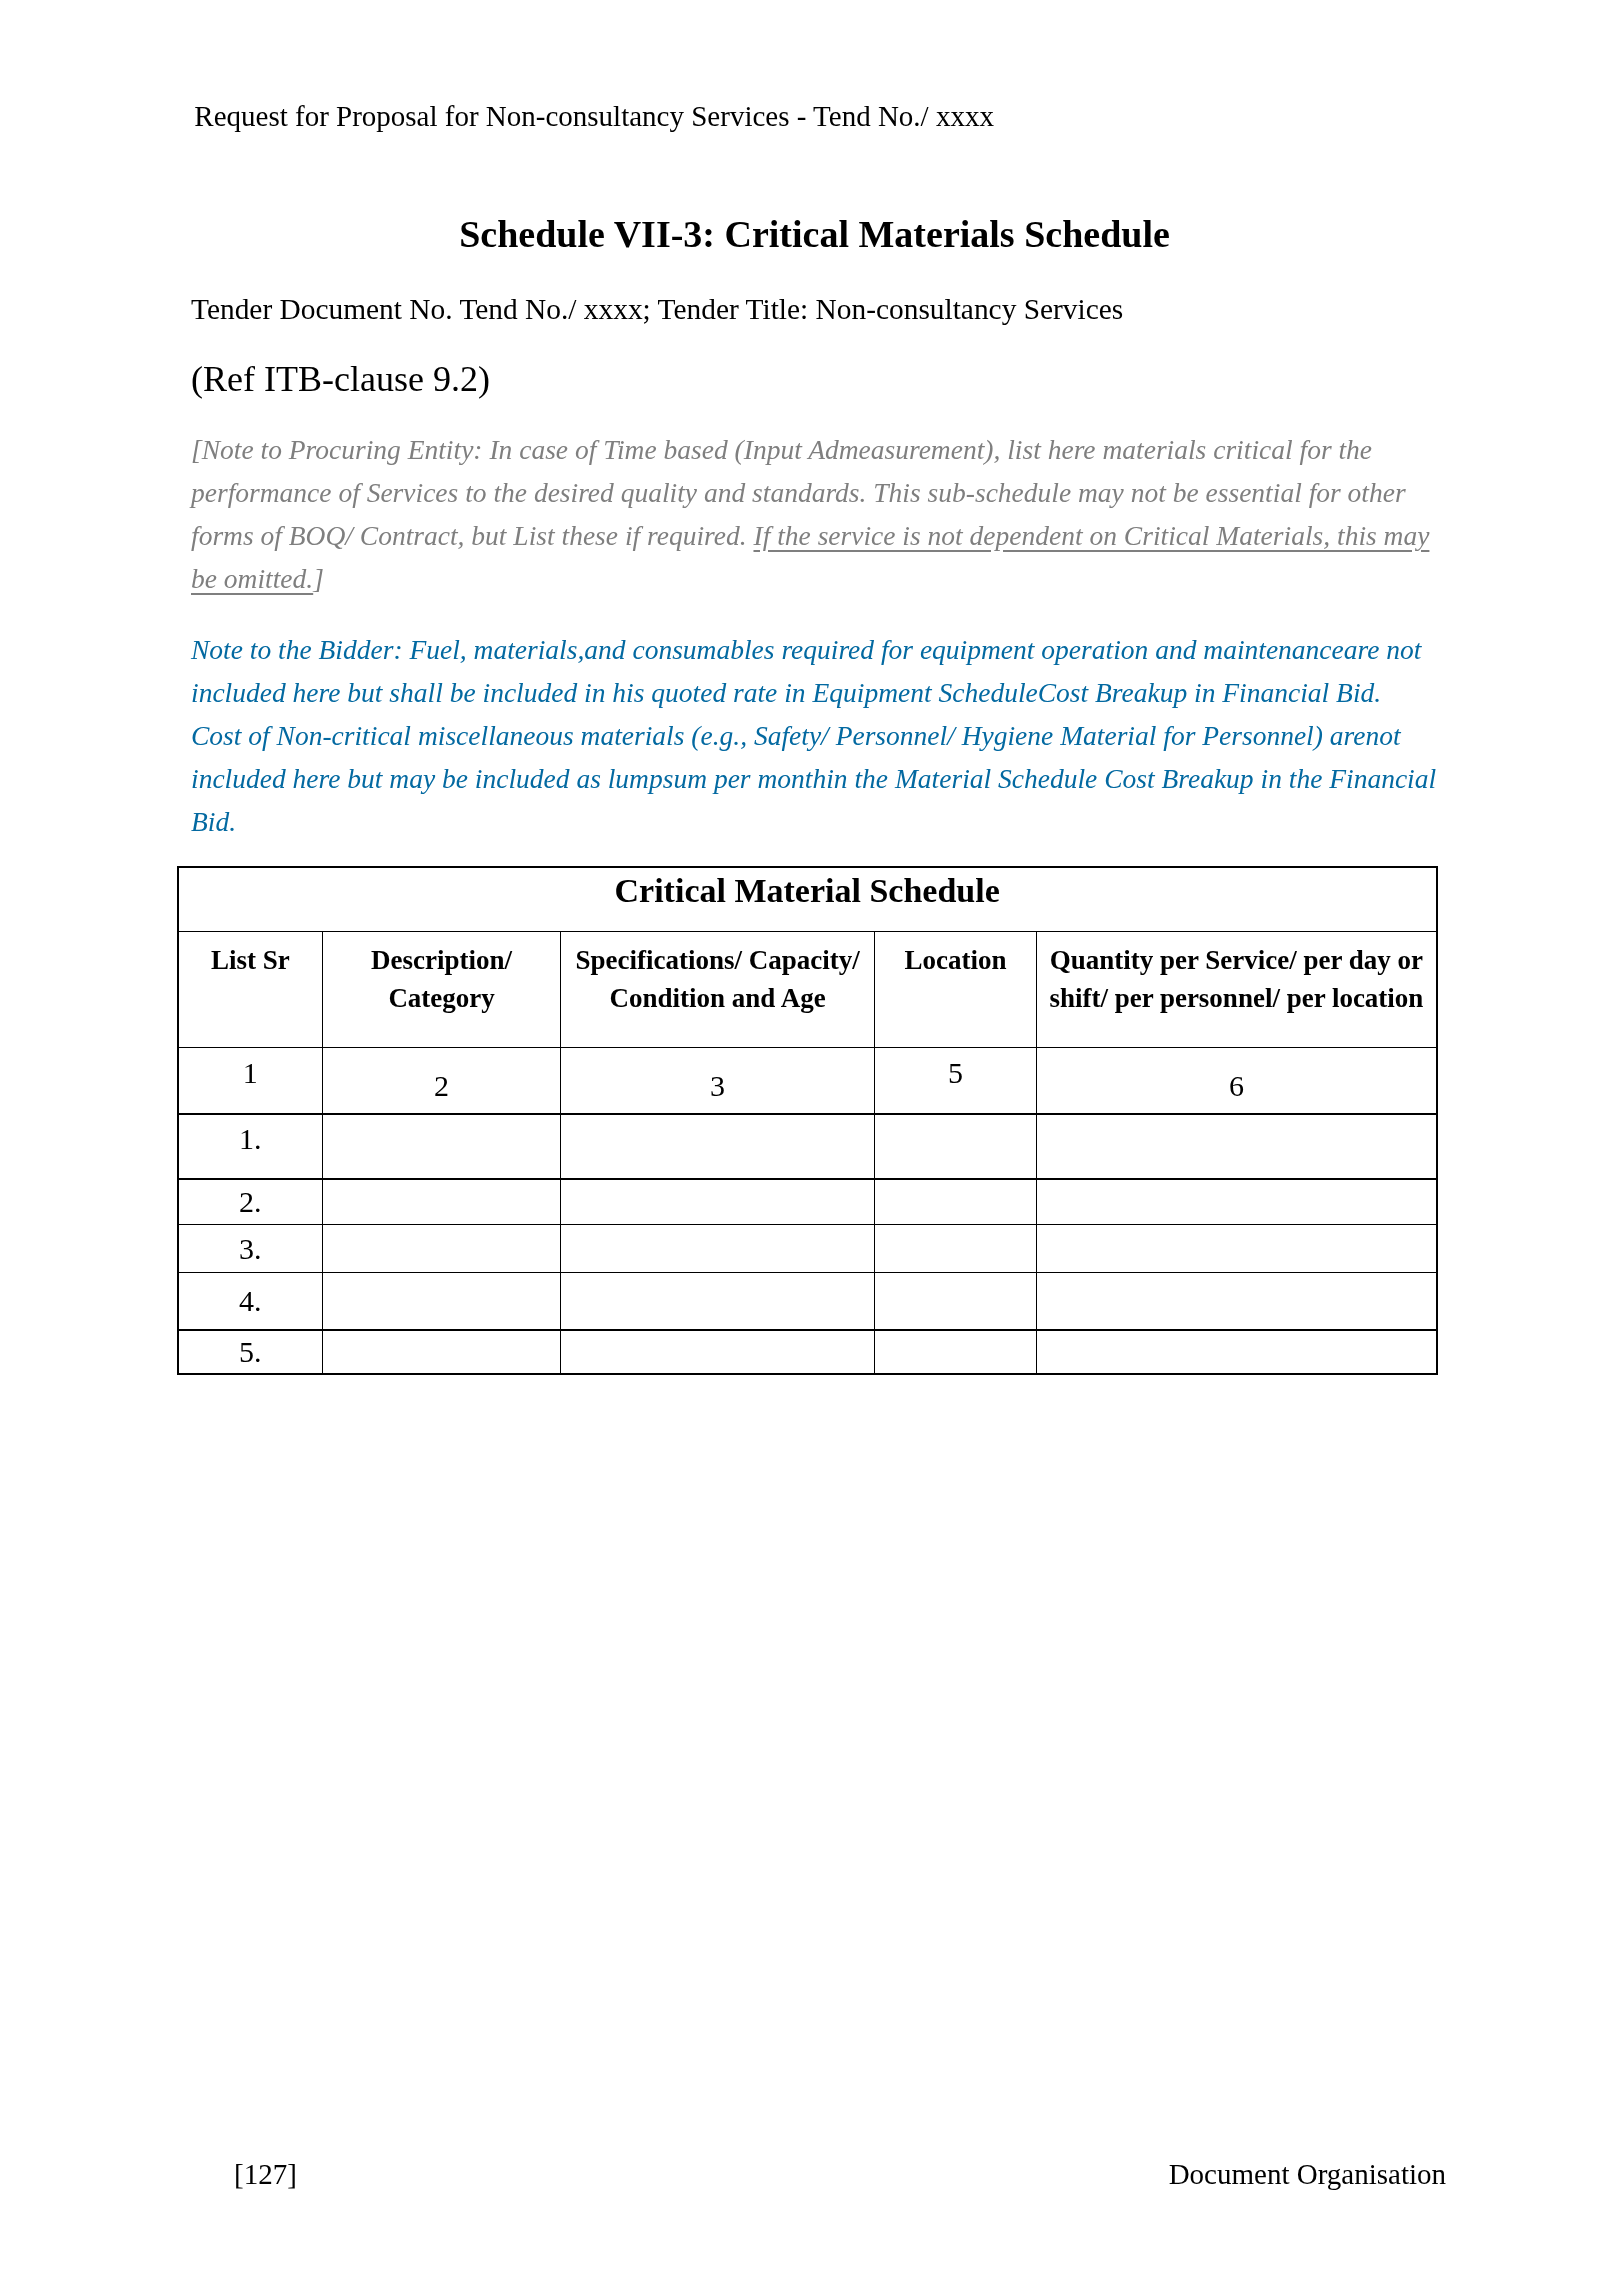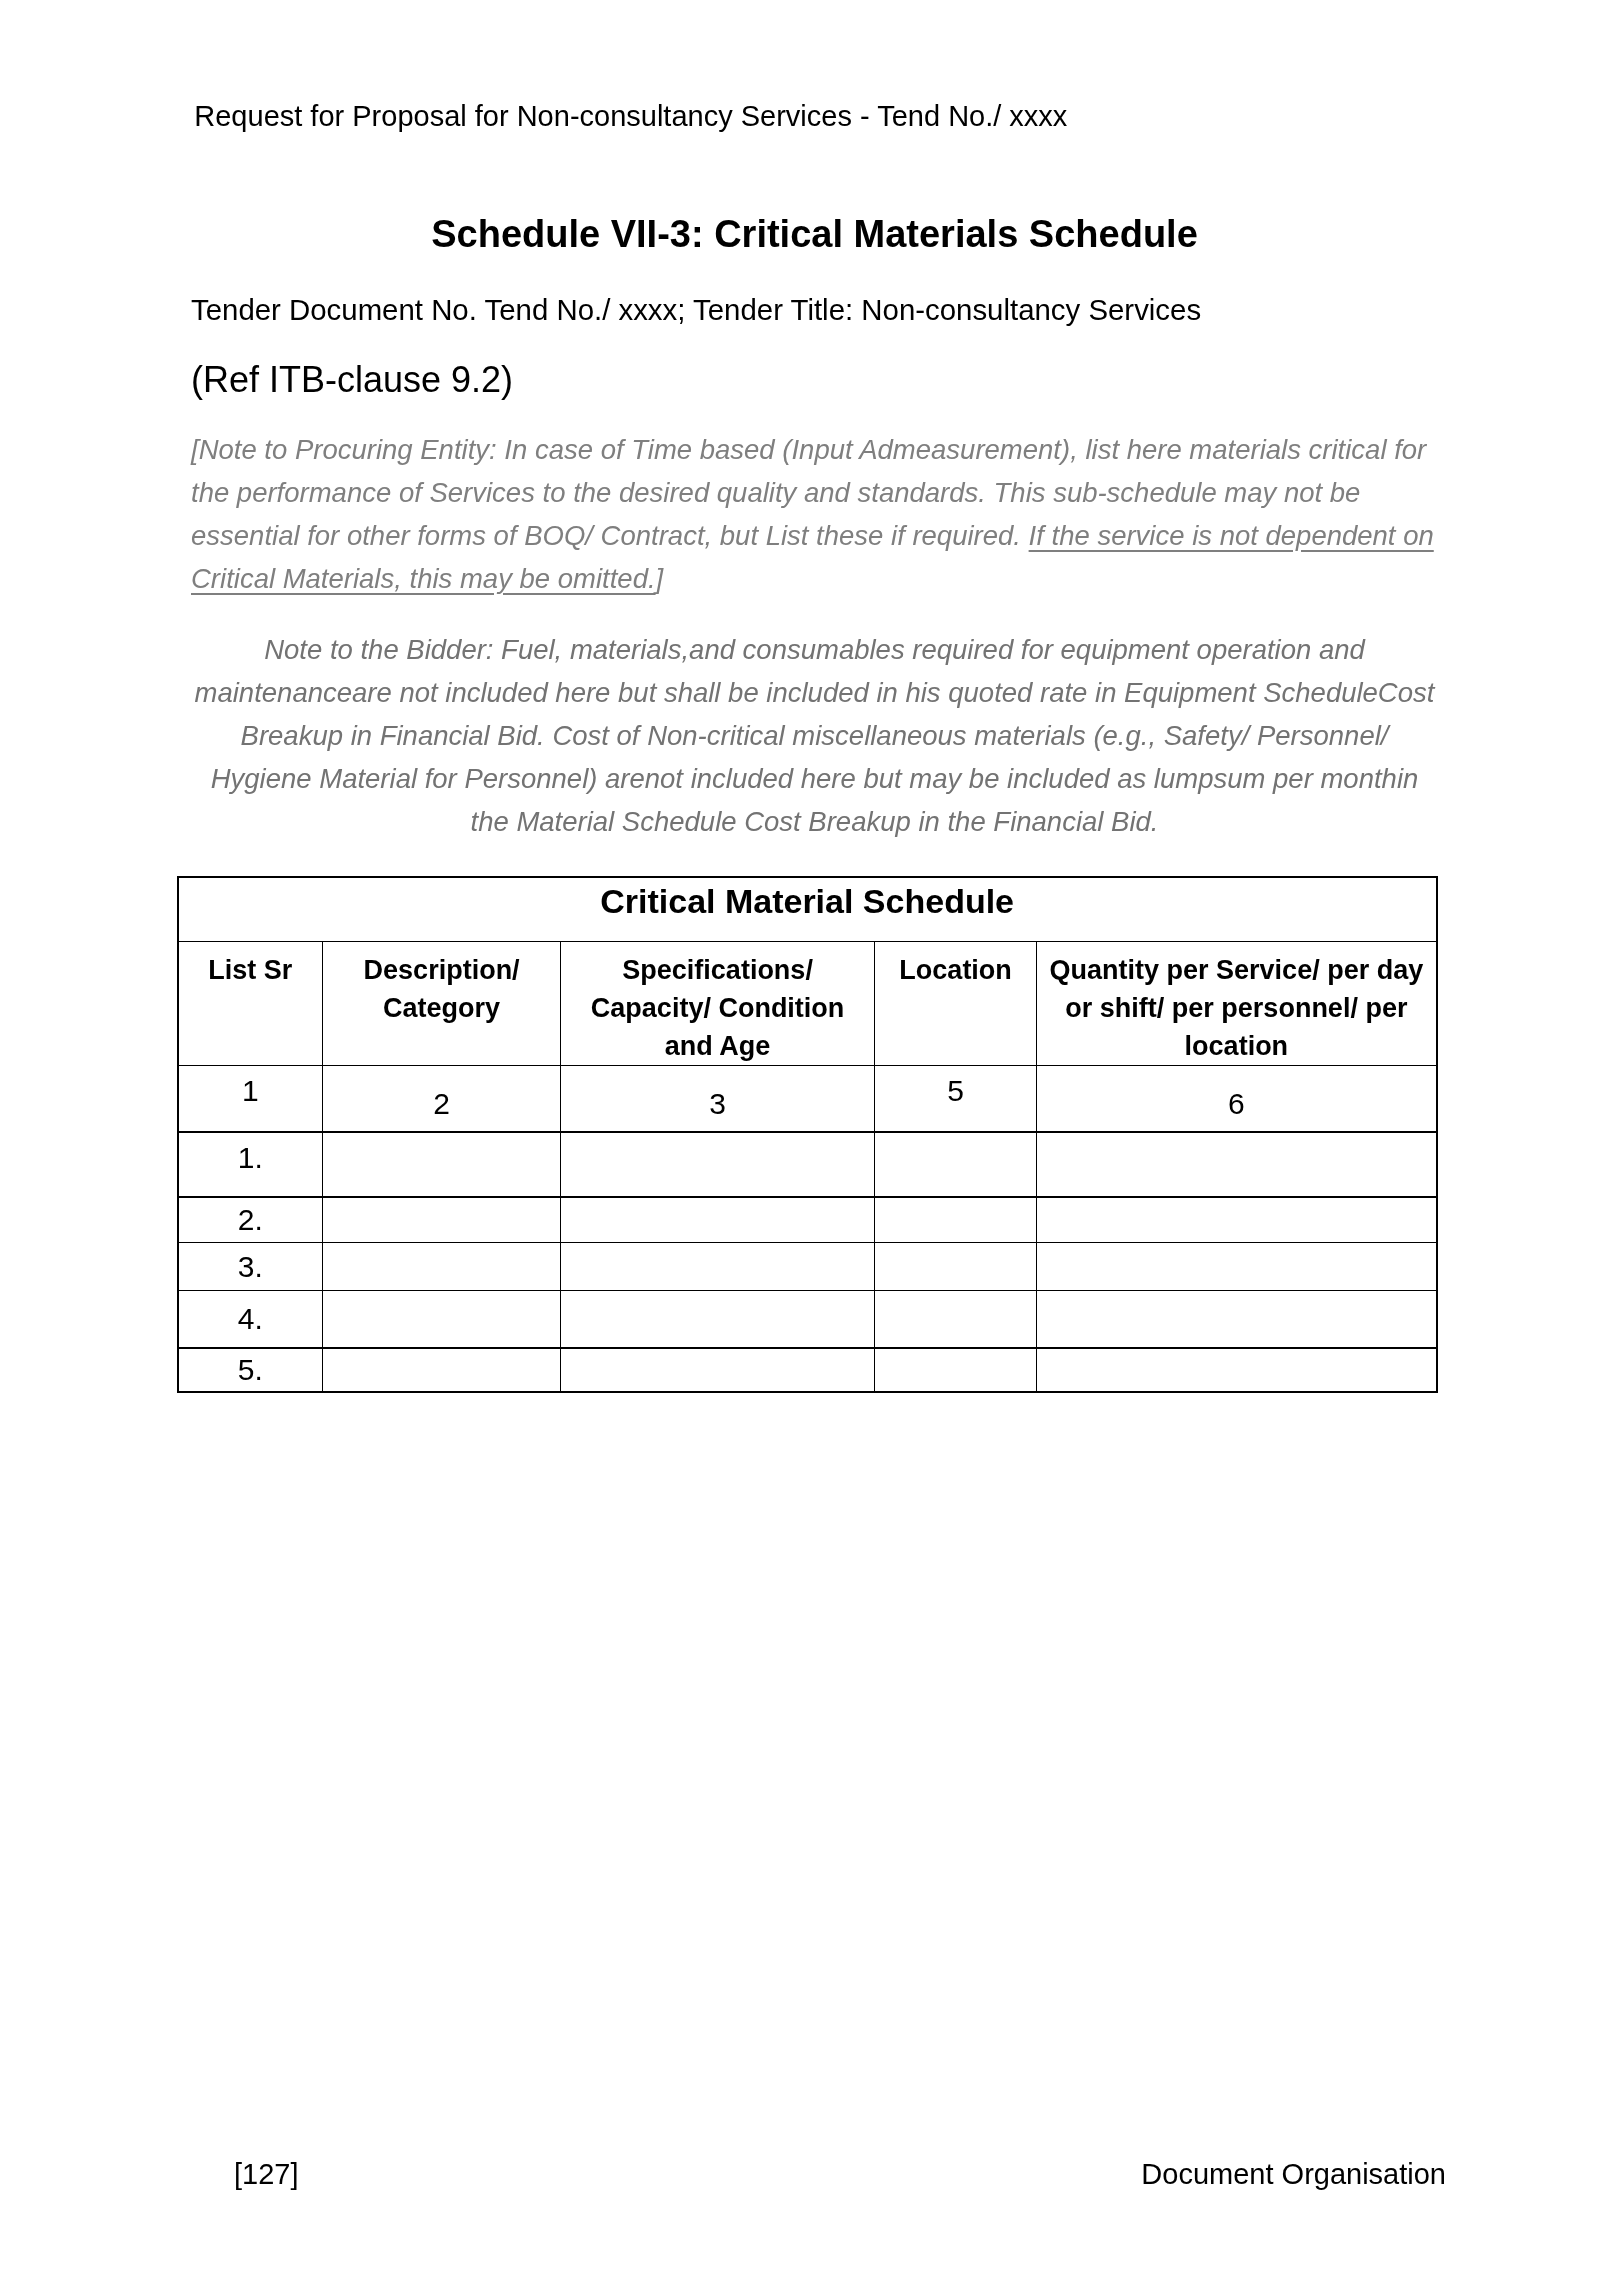--- a/index.html
+++ b/index.html
@@ -2,21 +2,21 @@
 <html style="font-size:10.5px"><head>
 <meta charset="utf-8">
 <style>
   * { margin:0; padding:0; box-sizing:border-box; }
   html,body { background:#ffffff; }
   .page {
     position:relative;
     width:1623px;
     height:2295px;
     background:#ffffff;
-    font-family:Liberation Sans, sans-serif;
+    font-family:Liberation Serif, serif;
     color:#000000;
     overflow:hidden;
   }
   .content {
     position:absolute;
     top:98px;
     left:191px;
     width:1247px;
   }
   .doc-header {
@@ -41,21 +41,21 @@
     font-size:36px;
     line-height:37px;
     margin-bottom:30px;
   }
   .note {
     font-size:27.5px;
     font-style:italic;
     line-height:43px;
   }
   .gray-note { margin-bottom:27.5px; }
-  .bidder-note { margin-bottom:33px; color:#737373;text-align:center; }
+  .bidder-note { margin-bottom:23px; color:#0369a1; }
   .u { text-decoration:underline; text-underline-offset:4.6px; }
 
   table.cms {
     border-collapse:collapse;
     table-layout:fixed;
     width:1260px;
     margin-left:-14.4px;
     border:2px solid #000;
   }
   table.cms td {

